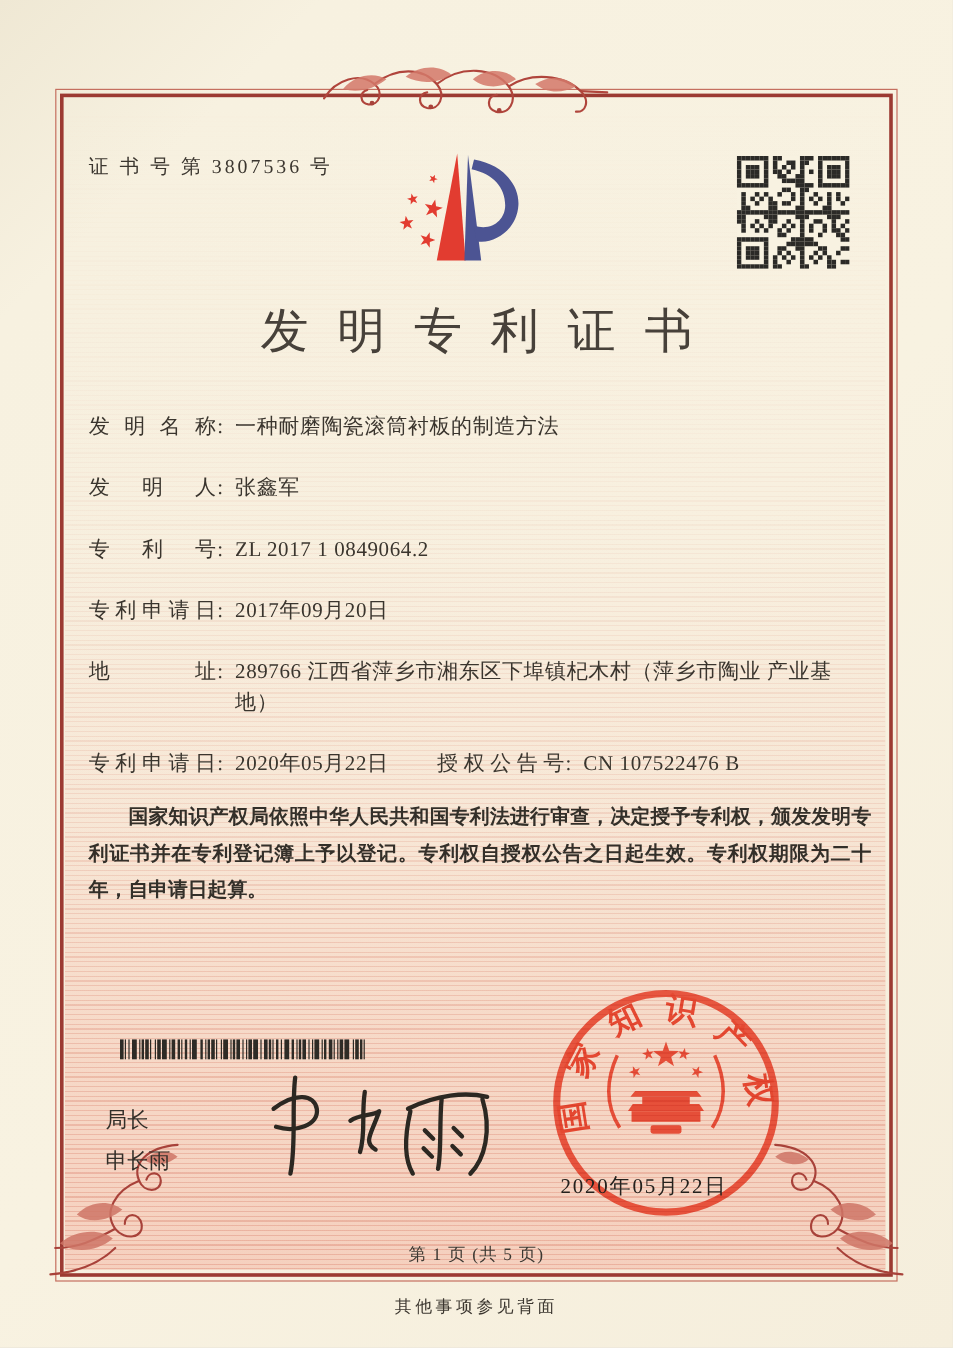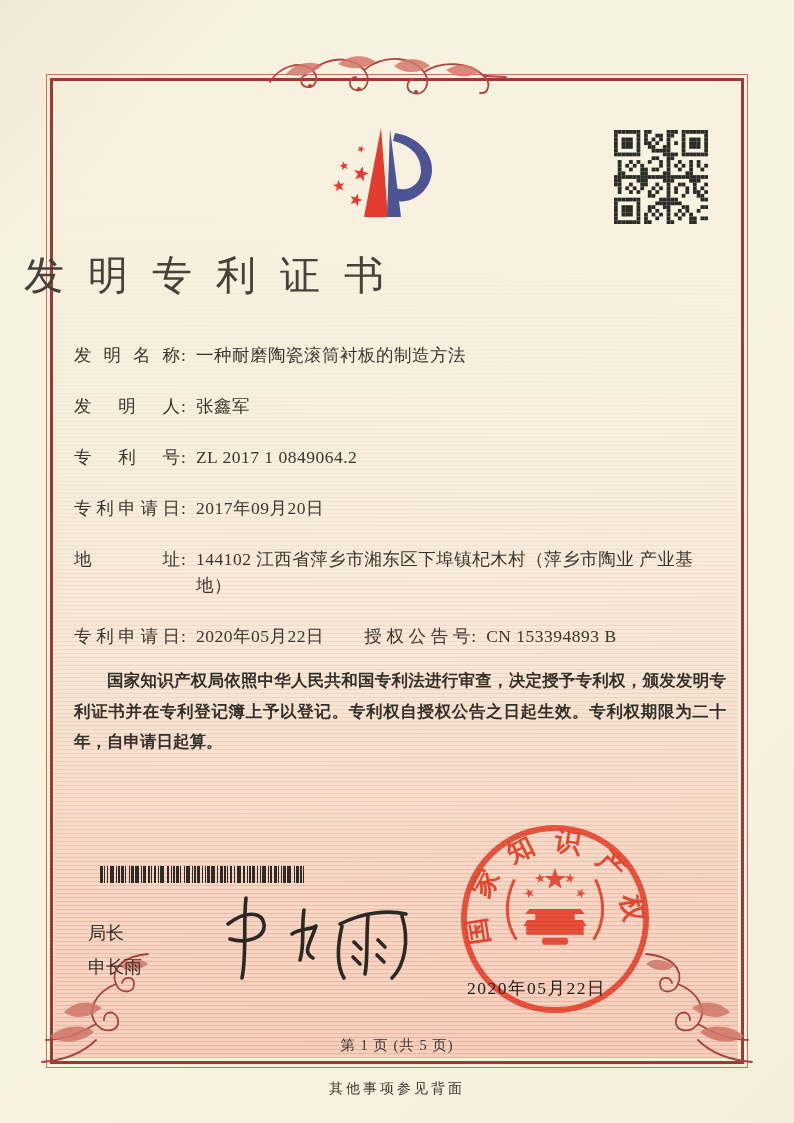--- a/index.html
+++ b/index.html
@@ -31,21 +31,21 @@
   }
   
   .flourish-top{position:absolute;left:266px;top:42px;width:242px;height:66px;z-index:3;}
   .flourish-bl{position:absolute;left:34px;top:948px;width:122px;height:122px;z-index:3;}
   .flourish-br{position:absolute;left:638px;top:948px;width:122px;height:122px;z-index:3;transform:scaleX(-1);}
   
   .cert-no{position:absolute;left:74px;top:128px;font-size:16.5px;letter-spacing:2.5px;z-index:5;color:#3b362f;}
   .logo{position:absolute;left:298px;top:116px;width:200px;height:122px;z-index:5;}
   .qr{position:absolute;left:614px;top:130px;width:94px;height:94px;z-index:5;}
   .title{
-    position:absolute;left:0;top:248px;width:100%;z-index:5;
+    position:absolute;left:0;top:248px;width:100%;text-align:center;z-index:5;
     font-size:40px;font-weight:500;color:#47413a;letter-spacing:24px;text-indent:24px;margin:0;
   }
   
   .fields{position:absolute;left:74px;top:342px;width:658px;font-size:17.5px;z-index:5;color:#3a352e;}
   .field-row{line-height:26px;margin-bottom:25px;white-space:nowrap;}
   .field-row.wrap{white-space:normal;}
   .flabel{display:inline-block;width:106px;text-align:justify;text-align-last:justify;vertical-align:top;}
   .colon{display:inline-block;margin:0 10px 0 1px;}
   .fvalue{display:inline-block;max-width:498px;vertical-align:top;letter-spacing:0.5px;}
   .grant-g2{margin-left:36px;}
@@ -123,20 +123,21 @@
       <path d="M62,76 C44,86 30,92 12,92"></path>
       <path d="M8,114 C32,112 50,104 62,92"></path>
     </g>
     <g fill="#cf7667" opacity="0.85">
       <path d="M30,64 C42,52 58,52 68,60 C56,70 40,72 30,64 Z"></path>
       <path d="M16,88 C30,76 50,76 60,84 C46,96 26,96 16,88 Z"></path>
       <path d="M86,18 C96,10 108,10 114,16 C104,24 92,24 86,18 Z"></path>
     </g>
   </svg>
 
+  <div class="cert-no">证 书 号 第 3807536 号</div>
 
   <svg class="logo" viewBox="0 0 200 122">
     <g fill="#e23c30">
       <use href="#star5" transform="translate(63,33) scale(0.38) rotate(24)"></use>
       <use href="#star5" transform="translate(46,50) scale(0.48) rotate(-14)"></use>
       <use href="#star5" transform="translate(63,58) scale(0.80) rotate(12)"></use>
       <use href="#star5" transform="translate(41,70) scale(0.62) rotate(-8)"></use>
       <use href="#star5" transform="translate(58,84) scale(0.68) rotate(18)"></use>
       <path d="M83,12 L90,101 L66,101 Z"></path>
     </g>
@@ -458,25 +459,25 @@
     <div class="field-row">
       <span class="flabel">发明人</span><span class="colon">:</span><span class="fvalue">张鑫军</span>
     </div>
     <div class="field-row">
       <span class="flabel">专利号</span><span class="colon">:</span><span class="fvalue">ZL 2017 1 0849064.2</span>
     </div>
     <div class="field-row">
       <span class="flabel">专利申请日</span><span class="colon">:</span><span class="fvalue">2017年09月20日</span>
     </div>
     <div class="field-row wrap">
-      <span class="flabel">地址</span><span class="colon">:</span><span class="fvalue">144102 江西省萍乡市湘东区下埠镇杞木村（萍乡市陶业 产业基地）</span>
+      <span class="flabel">地址</span><span class="colon">:</span><span class="fvalue">289766 江西省萍乡市湘东区下埠镇杞木村（萍乡市陶业 产业基地）</span>
     </div>
     <div class="field-row">
       <span><span class="flabel">专利申请日</span><span class="colon">:</span><span class="fvalue">2020年05月22日</span></span>
-      <span class="grant-g2"><span class="flabel">授权公告号</span><span class="colon">:</span><span class="fvalue">CN 153394893 B</span></span>
+      <span class="grant-g2"><span class="flabel">授权公告号</span><span class="colon">:</span><span class="fvalue">CN 107522476 B</span></span>
     </div>
   </div>
 
   <div class="notes">
     <p>国家知识产权局依照中华人民共和国专利法进行审查，决定授予专利权，颁发发明专利证书并在专利登记簿上予以登记。专利权自授权公告之日起生效。专利权期限为二十年，自申请日起算。</p>
   </div>
 
   <div class="barcode">
       <div class="bar" style="width: 2.7px;"></div>
       <div class="gap" style="width: 1.3px;"></div>

